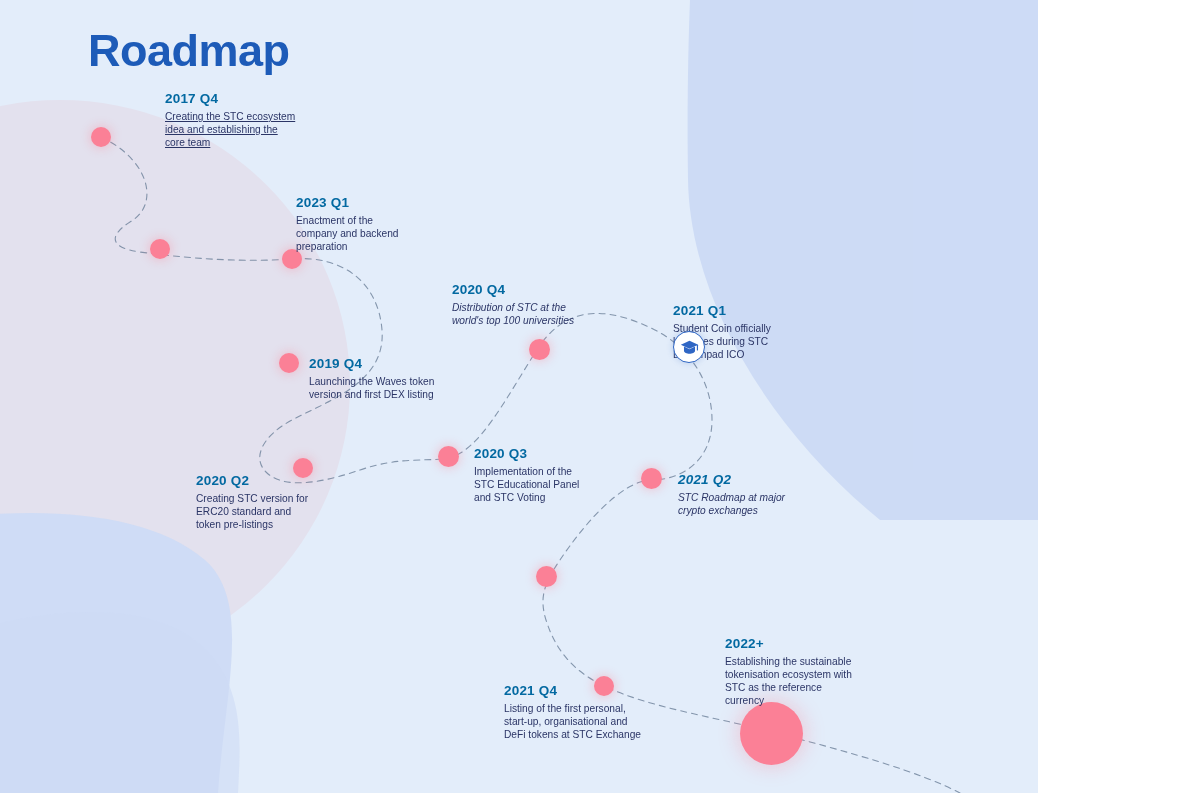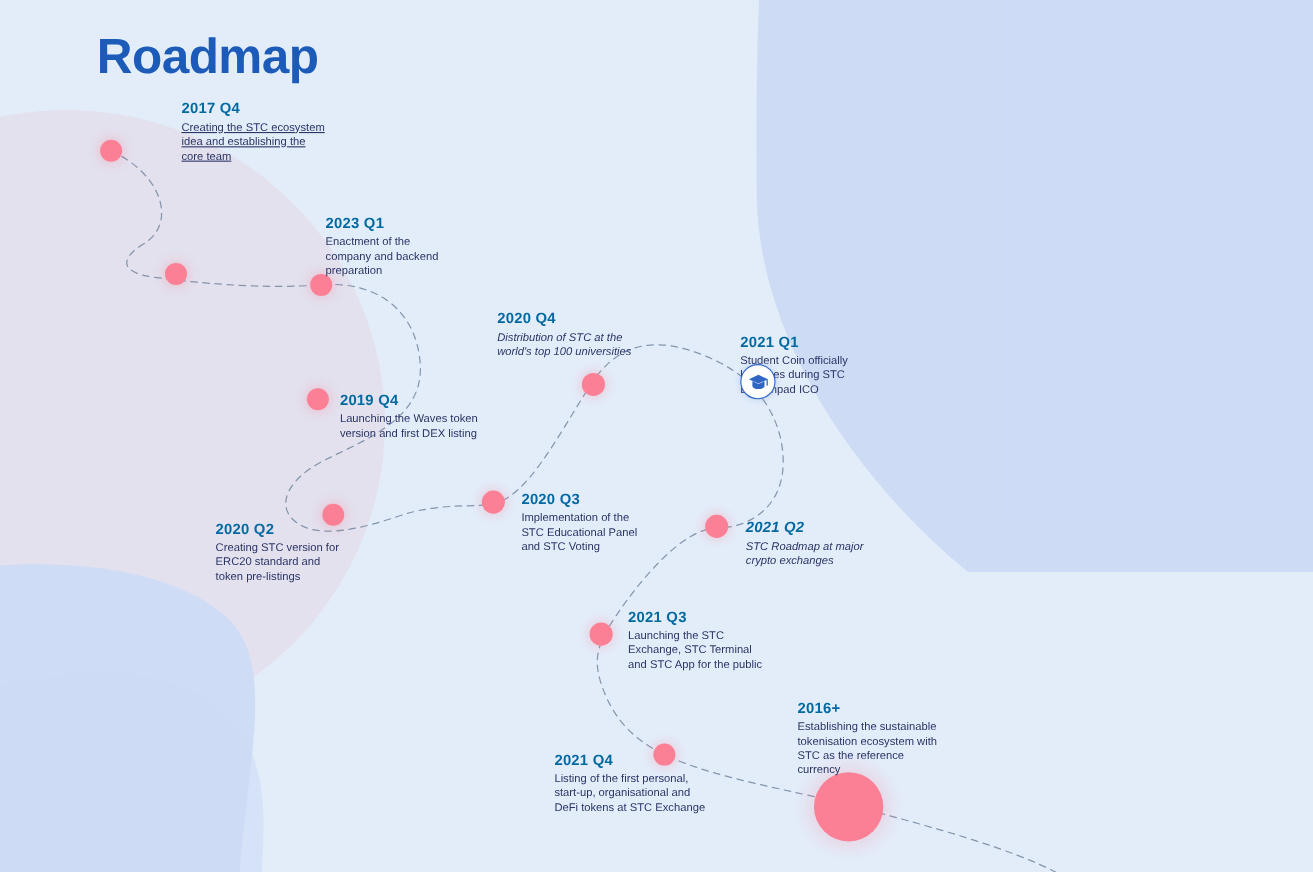--- a/index.html
+++ b/index.html
@@ -3,21 +3,21 @@
 <meta charset="utf-8">
 <title>Roadmap</title>
 <style>
   html, body {
     margin: 0;
     padding: 0;
     background: #ffffff;
   }
   #canvas {
     position: relative;
-    width: 1194px;
+    width: 1038px;
     height: 793px;
     overflow: hidden;
     background: #e3edfa;
     font-family: "Liberation Sans", sans-serif;
   }
   #bg-svg, #path-svg {
     position: absolute;
     left: 0;
     top: 0;
     width: 1194px;
@@ -180,28 +180,24 @@
   <div class="milestone" style="left:673px; top:288px;margin-top:16px;">
     <p class="ms-title">2021 Q1</p>
     <p class="ms-desc" style="max-width:130px;">Student Coin officially launches during STC Launchpad ICO</p>
   </div>
 
   <div class="milestone" style="left:678px; top:473px;font-style:italic;">
     <p class="ms-title">2021 Q2</p>
     <p class="ms-desc" style="max-width:112px;">STC Roadmap at major crypto exchanges</p>
   </div>
 
-  <div class="milestone" style="left:571px; top:554px;">
-    <p class="ms-title">2021 Q3</p>
-    <p class="ms-desc" style="max-width:128px;">Launching the STC Exchange, STC Terminal and STC App for the public</p>
-  </div>
 
   <div class="milestone" style="left:504px; top:684px;">
     <p class="ms-title">2021 Q4</p>
     <p class="ms-desc" style="max-width:142px;">Listing of the first personal, start-up, organisational and DeFi tokens at STC Exchange</p>
   </div>
 
   <div class="milestone" style="left:725px; top:637px;">
-    <p class="ms-title">2016+</p>
+    <p class="ms-title">2022+</p>
     <p class="ms-desc" style="max-width:128px;">Establishing the sustainable tokenisation ecosystem with STC as the reference currency</p>
   </div>
 
 </div>
 
 </body></html>

